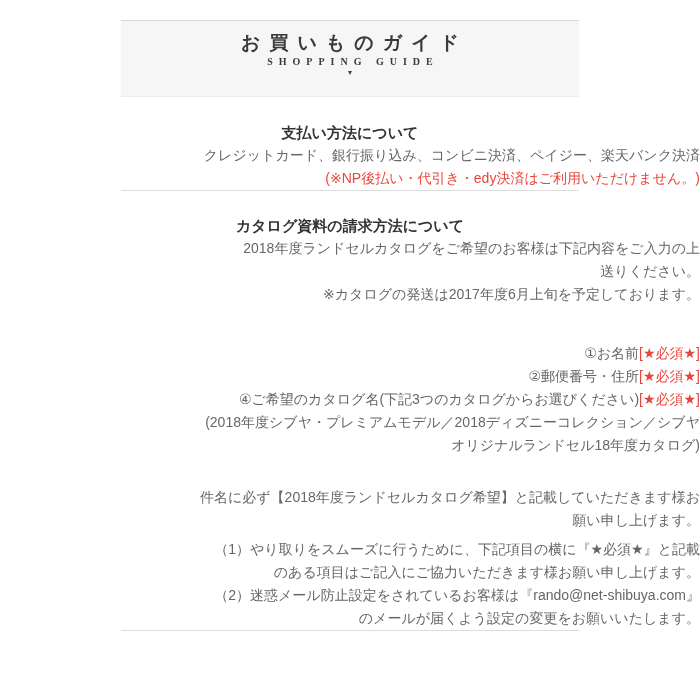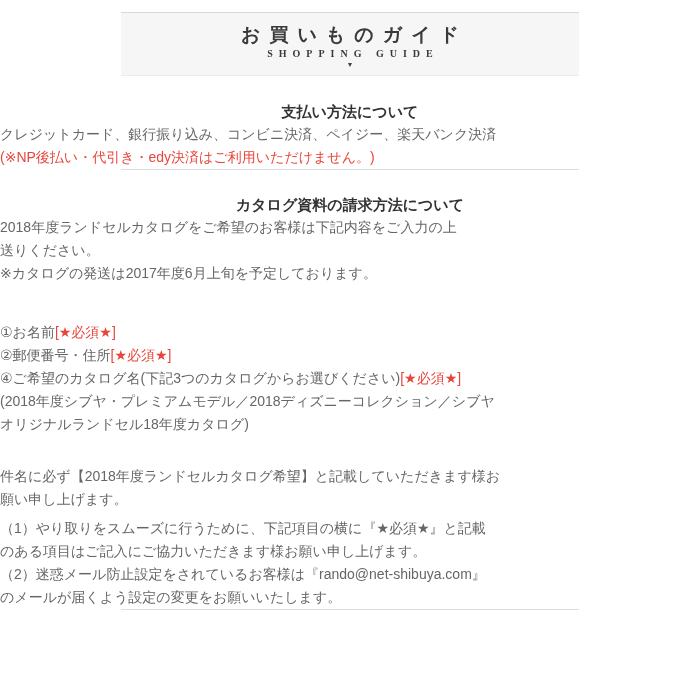--- a/index.html
+++ b/index.html
@@ -9,27 +9,27 @@
     font-family:"Liberation Sans","DejaVu Sans",sans-serif;
     color:#666666;
     padding-top:12px;
     overflow:hidden;
   }
   .content { width:700px; }
 
   
   .guide-box {
     width:458px;
-    margin:0 auto;
+    margin:8px auto;
     background:#f6f6f6;
     border-top:1px solid #d8d8d8;
     border-bottom:1px solid #ececec;
     text-align:center;
     padding:11px 0 7px 0;
-    height:64px;
+    height:77px;
   }
   .guide-title {
     font-family:"Liberation Serif","DejaVu Serif",serif;
     font-size:19px;
     font-weight:600;
     color:#3a3a3a;
     letter-spacing:9px;
     padding-left:9px;
     line-height:21px;
   }
@@ -45,21 +45,21 @@
   }
   .guide-arrow {
     font-size:7px;
     color:#444444;
     margin-top:2px;
     line-height:8px;
   }
 
   
   .line {
-    text-align:left;
+    text-align:right;
     white-space:nowrap;
     font-size:14px;
     line-height:23px;
     color:#666666;
   }
   .heading {
     text-align:center;
     font-size:15px;
     font-weight:700;
     color:#333333;

